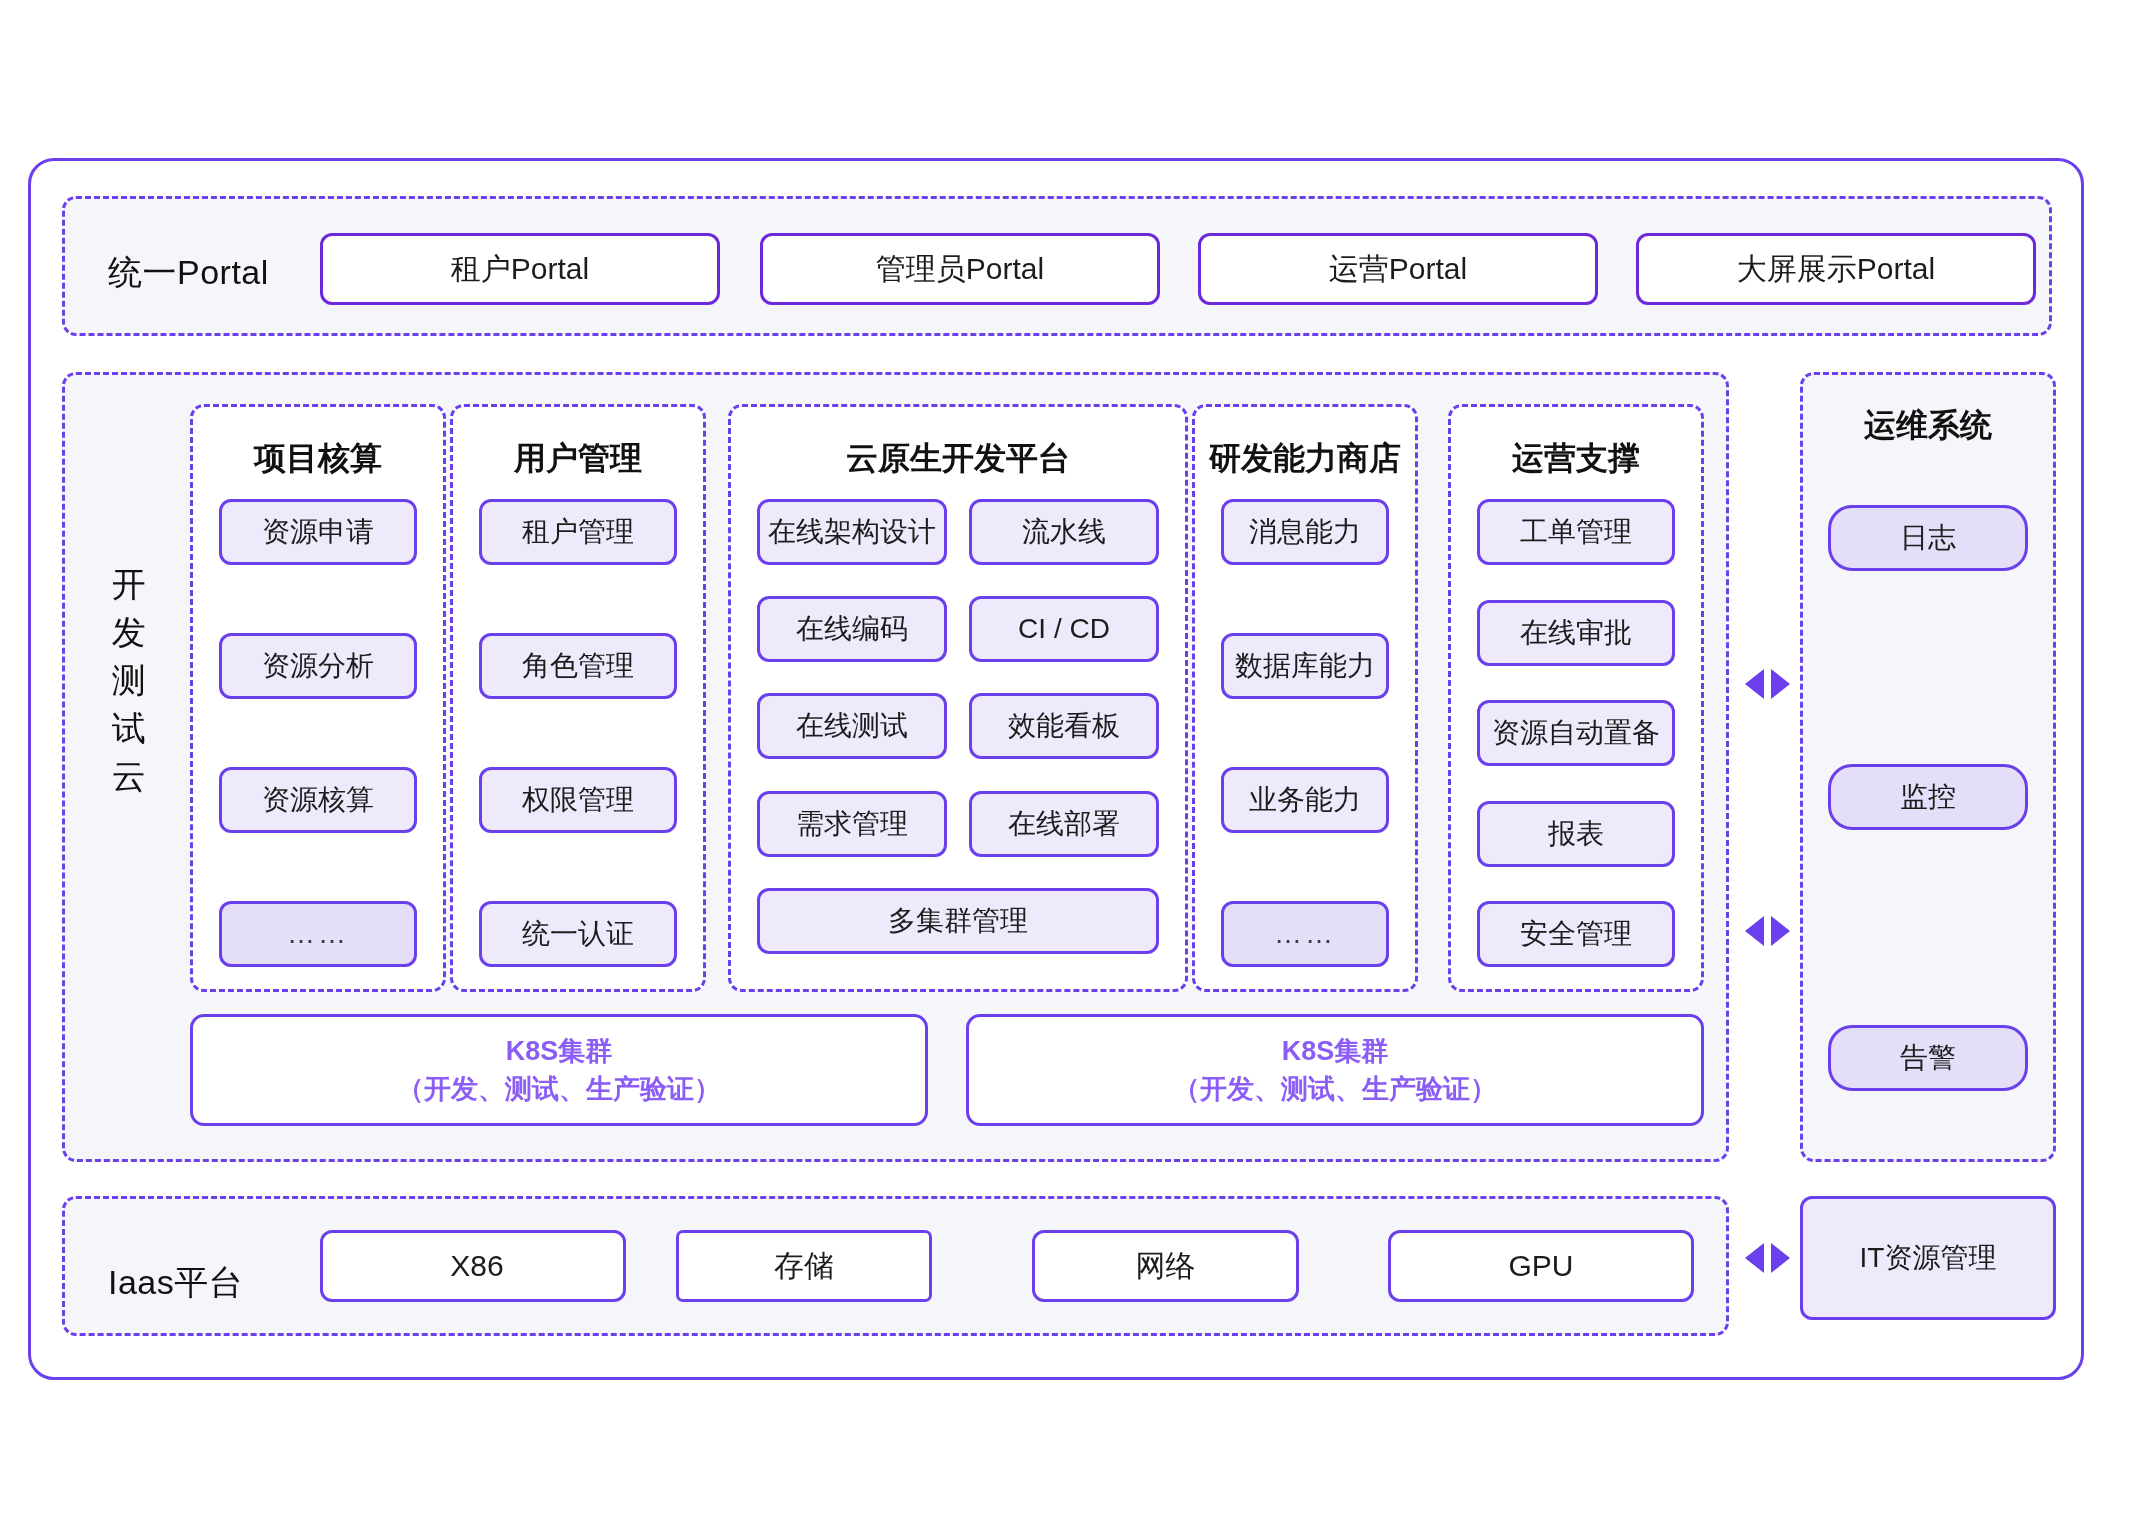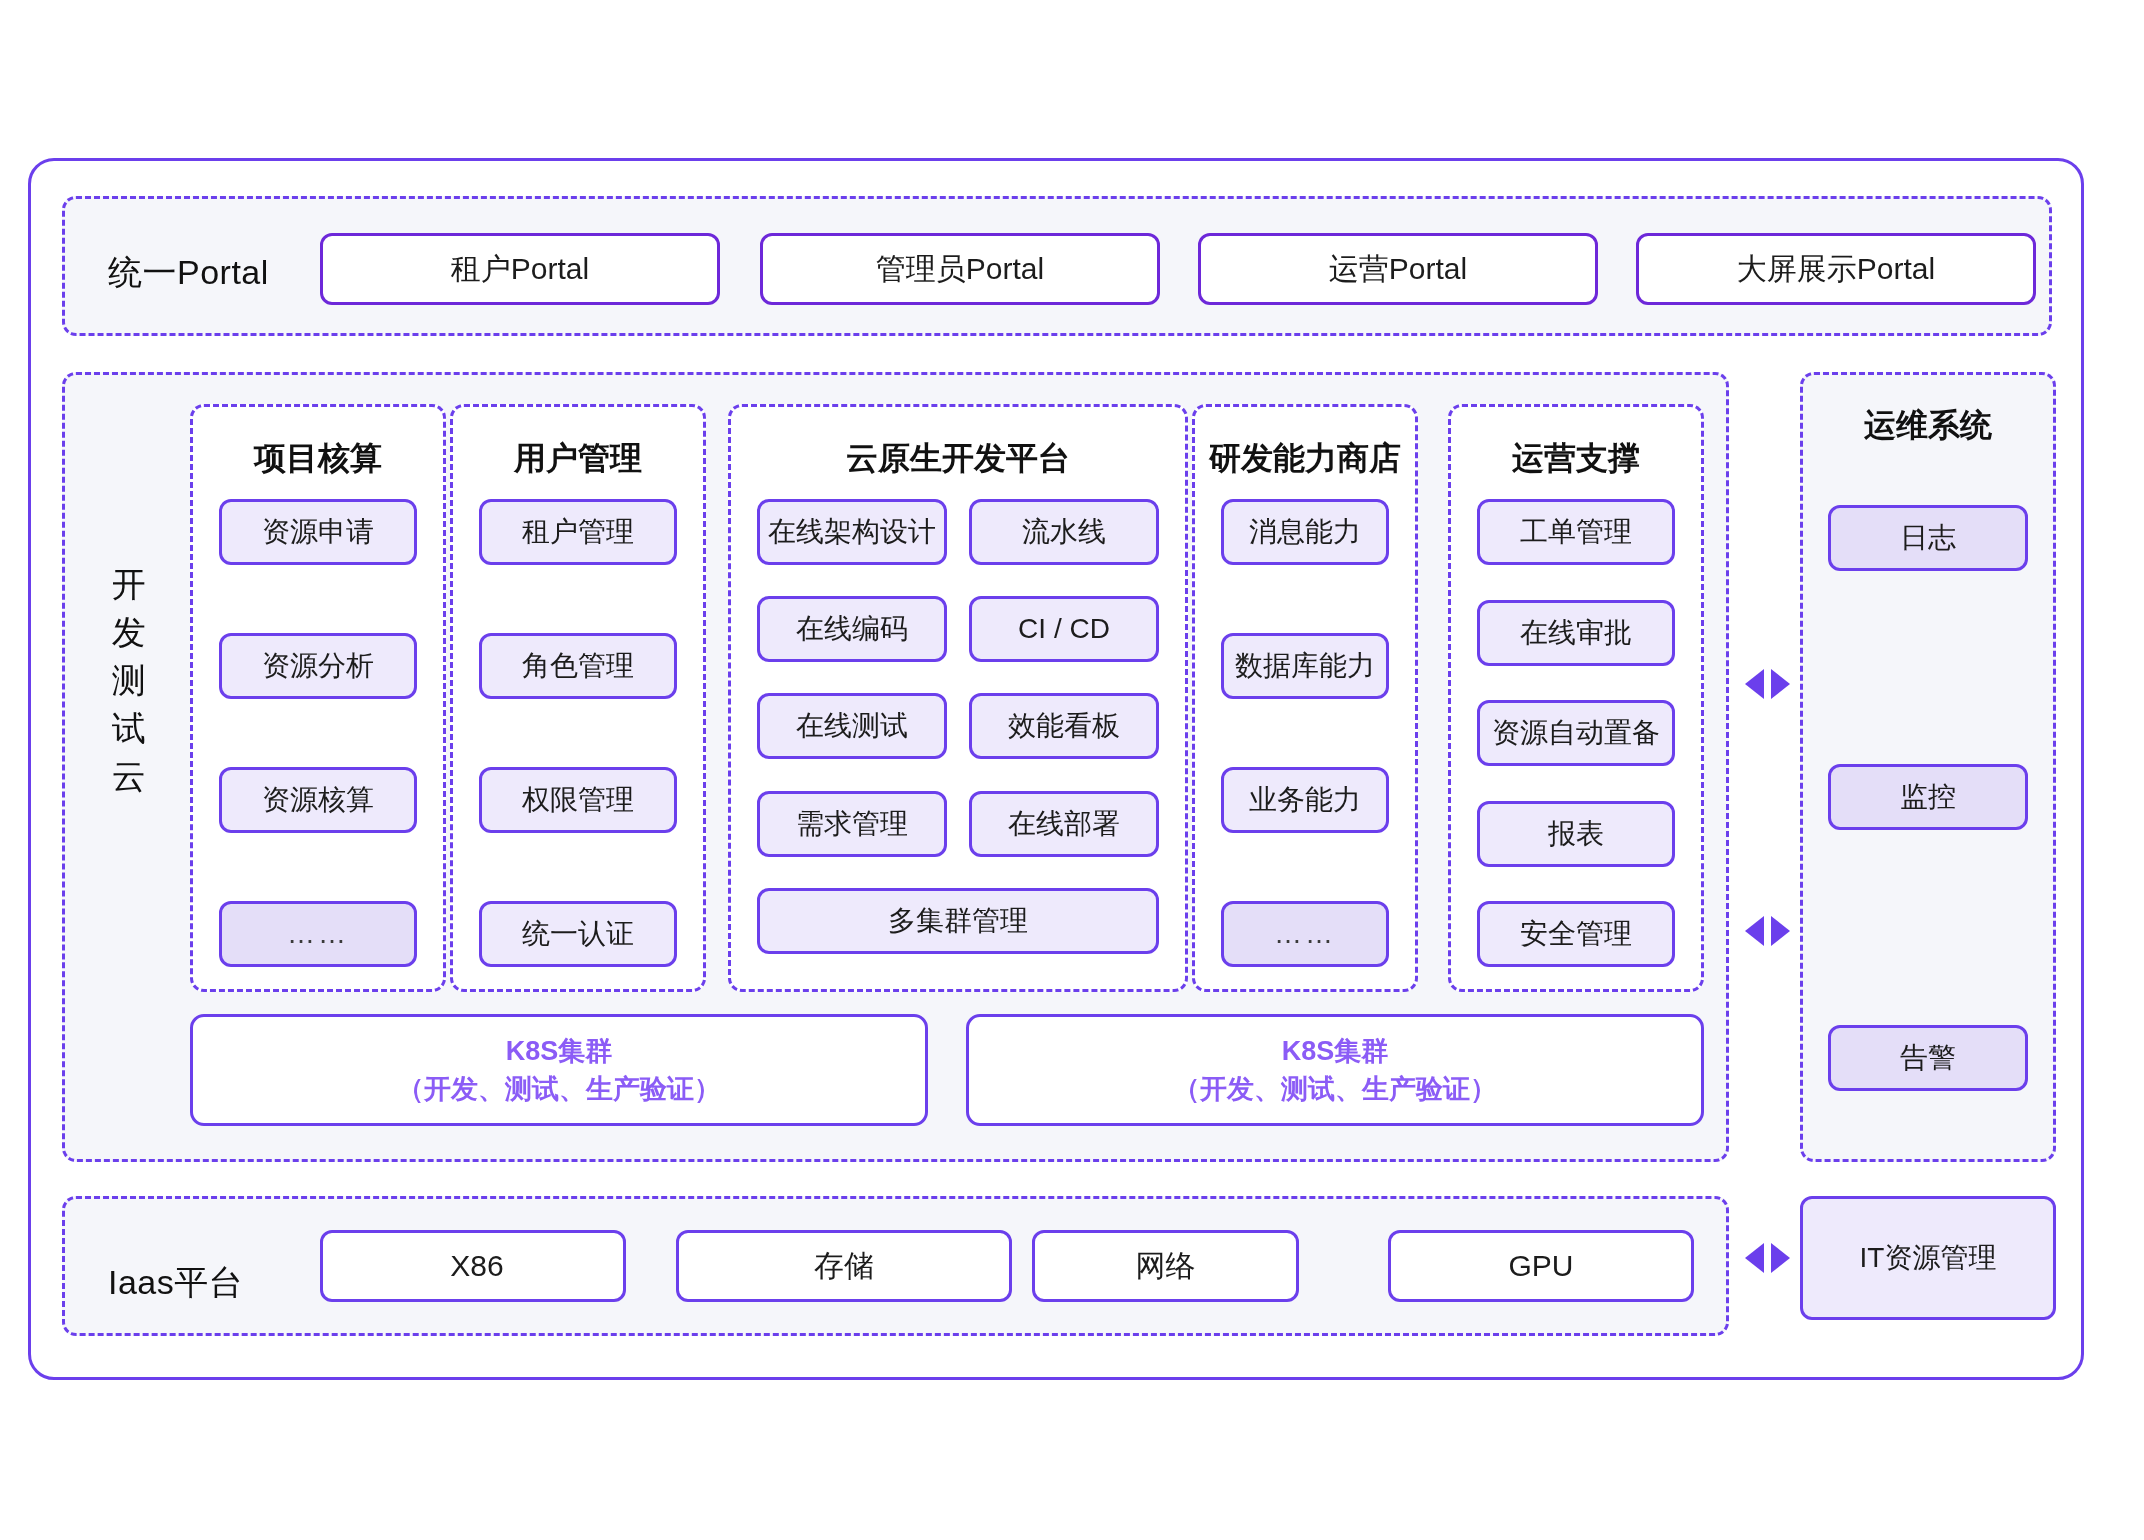--- a/index.html
+++ b/index.html
@@ -196,21 +196,21 @@
     font-size: 32px;
     font-weight: bold;
     color: #111111;
   }
   .ops-chip {
     position: absolute;
     left: 1828px;
     width: 200px;
     height: 66px;
     border: 3px solid #6b3fec;
-    border-radius: 12px;
+    border-radius: 24px;
     background: #e4def8;
     box-sizing: border-box;
     display: flex;
     align-items: center;
     justify-content: center;
     font-size: 28px;
     color: #1c1c1c;
   }
 
   
@@ -371,21 +371,21 @@
   </div>
   <div class="arrows" style="left:1745px; top:916px;">
     <span class="tri-left"></span>
     <span class="tri-right"></span>
   </div>
 
   <div class="dashed-panel iaas-row"></div>
   <div class="band-label iaas-label">Iaas平台</div>
 
   <div class="iaas-btn" style="left:320px; width:306px;padding-left:8px;">X86</div>
-  <div class="iaas-btn" style="left:676px; width:336px;">存储</div>
+  <div class="iaas-btn" style="left:676px; width:256px;border-radius:7px;">存储</div>
   <div class="iaas-btn" style="left:1032px; width:267px;">网络</div>
   <div class="iaas-btn" style="left:1388px; width:306px;">GPU</div>
 
   <div class="arrows" style="left:1745px; top:1243px;">
     <span class="tri-left"></span>
     <span class="tri-right"></span>
   </div>
 
   <div class="it-res">IT资源管理</div>
 

